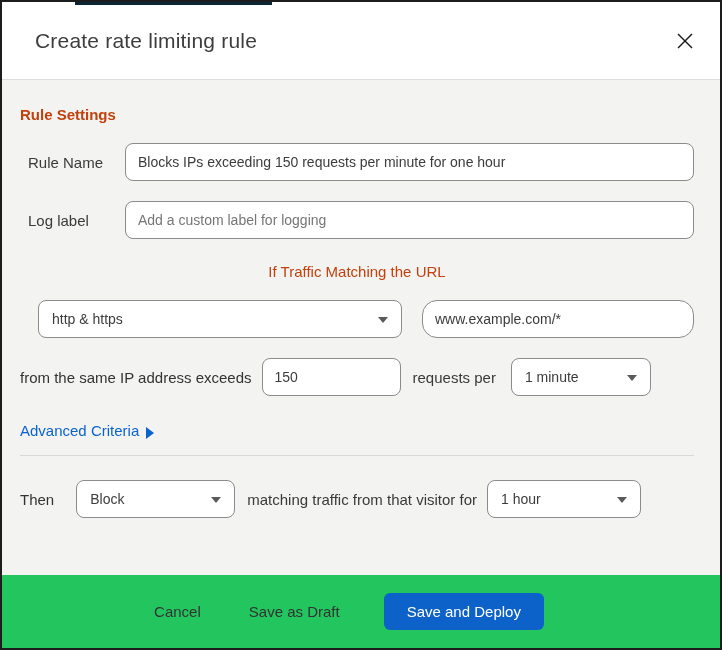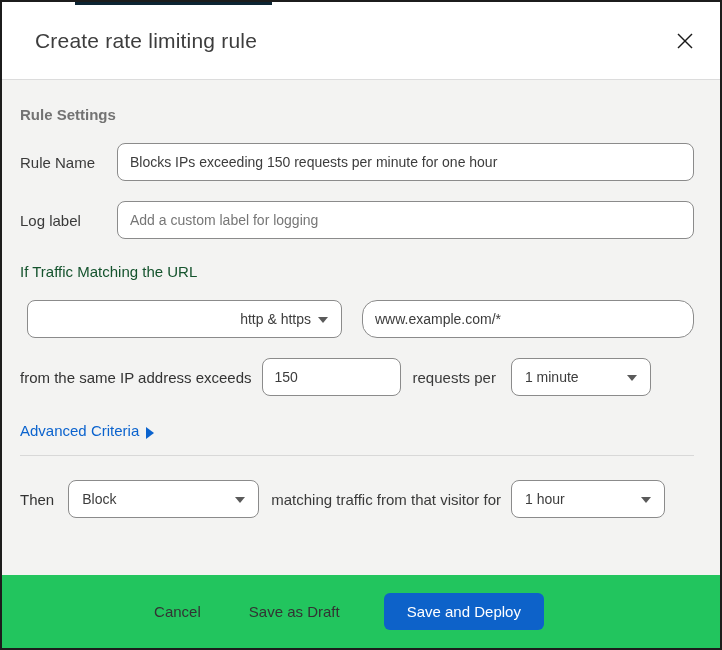--- a/index.html
+++ b/index.html
@@ -40,52 +40,52 @@
   .close-btn svg { display: block; }
   
   .modal-body {
     flex: 1 1 auto;
     padding: 26px 26px 0 18px;
     background: #f3f3f2;
     color: #333333;
     font-size: 15px;
   }
   .section-heading {
-    font-size: 15px; font-weight: bold; color: #737373;
+    font-size: 15px; font-weight: bold; color: #c2410c;
     margin-bottom: 20px;
   }
   .form-row { display: flex; align-items: center; }
   .row-gap { margin-top: 20px; }
-  .field-label { min-width: 97px; color: #3a3a3a; font-size: 15px; }
+  .field-label { min-width: 97px; color: #3a3a3a; font-size: 15px; margin-left: 8px; }
   .text-input {
     height: 38px; flex: 1 1 auto;
     border: 1px solid #8b8b8b; border-radius: 8px;
     background: #ffffff; padding: 0 12px;
     font-size: 14px; color: #3c3c3c;
     font-family: "Liberation Sans", "DejaVu Sans", sans-serif;
     outline: none;
   }
   .text-input::placeholder { color: #767676; opacity: 1; }
-  .traffic-heading { margin-top: 24px; font-size: 15px; color: #14532d; }
+  .traffic-heading { margin-top: 24px; font-size: 15px; color: #c2410c; text-align: center; }
   .select-box {
     position: relative;
     height: 38px; border: 1px solid #8b8b8b; border-radius: 8px;
     background: #ffffff; display: flex; align-items: center;
     padding: 0 30px 0 13px; font-size: 14px; color: #3c3c3c;
     cursor: pointer; flex: 0 0 auto;
   }
   .caret {
     position: absolute; right: 13px; top: 50%;
     margin-top: -2px;
     width: 0; height: 0;
     border-left: 5px solid transparent;
     border-right: 5px solid transparent;
     border-top: 6px solid #5a5a5a;
   }
-  .scheme-select { width: 315px; margin-left: 7px; justify-content: flex-end; }
+  .scheme-select { width: 364px; margin-left: 18px; }
   .url-input { margin-left: 20px; border-radius: 15px; }
   .num-input {
     width: 139px; flex: 0 0 auto; margin-left: 10px;
   }
   .mid-text { margin-left: 12px; color: #3a3a3a; }
   .period-select { width: 140px; margin-left: 15px; }
   .advanced-row {
     margin-top: 26px; display: inline-flex; align-items: flex-end;
     color: #0b63ce; font-size: 15px; cursor: pointer;
     text-decoration: none; background: none; border: none;
@@ -93,21 +93,21 @@
   }
   .advanced-arrow {
     margin-left: 7px;
     width: 0; height: 0;
     border-top: 6px solid transparent;
     border-bottom: 6px solid transparent;
     border-left: 8px solid #0b63ce;
   }
   .divider { border: none; border-top: 1px solid #d8d8d8; margin: 16px 0 0 0; }
   .then-row { margin-top: 24px; }
-  .action-select { width: 191px; margin-left: 14px; }
+  .action-select { width: 159px; margin-left: 22px; }
   .duration-select { width: 154px; margin-left: 10px; }
   
   .modal-footer {
     flex: 0 0 73px; background: #22c55e;
     display: flex; align-items: center; justify-content: center;
     padding-right: 34px;
   }
   .text-btn {
     background: none; border: none; cursor: pointer;
     font-size: 15px; color: #333333;

